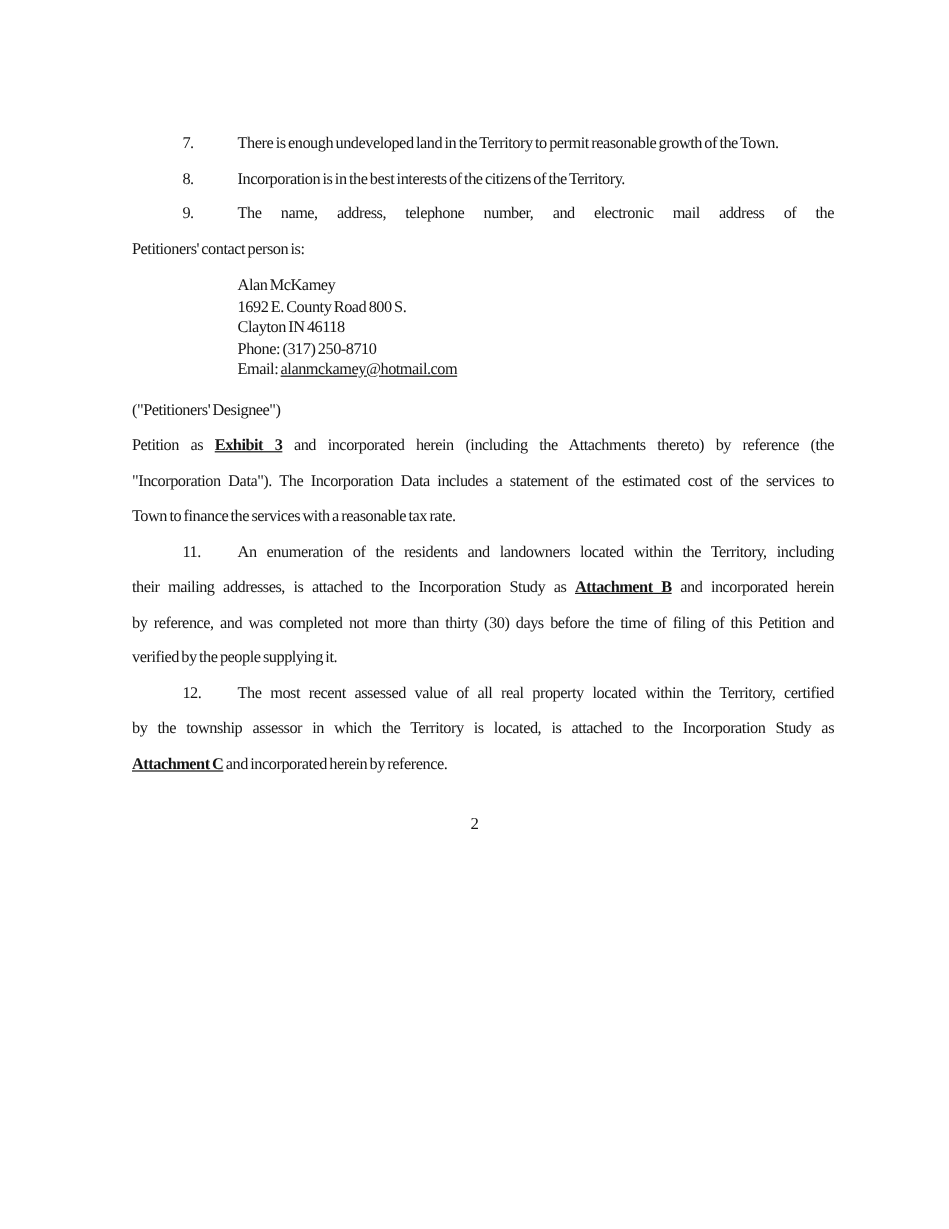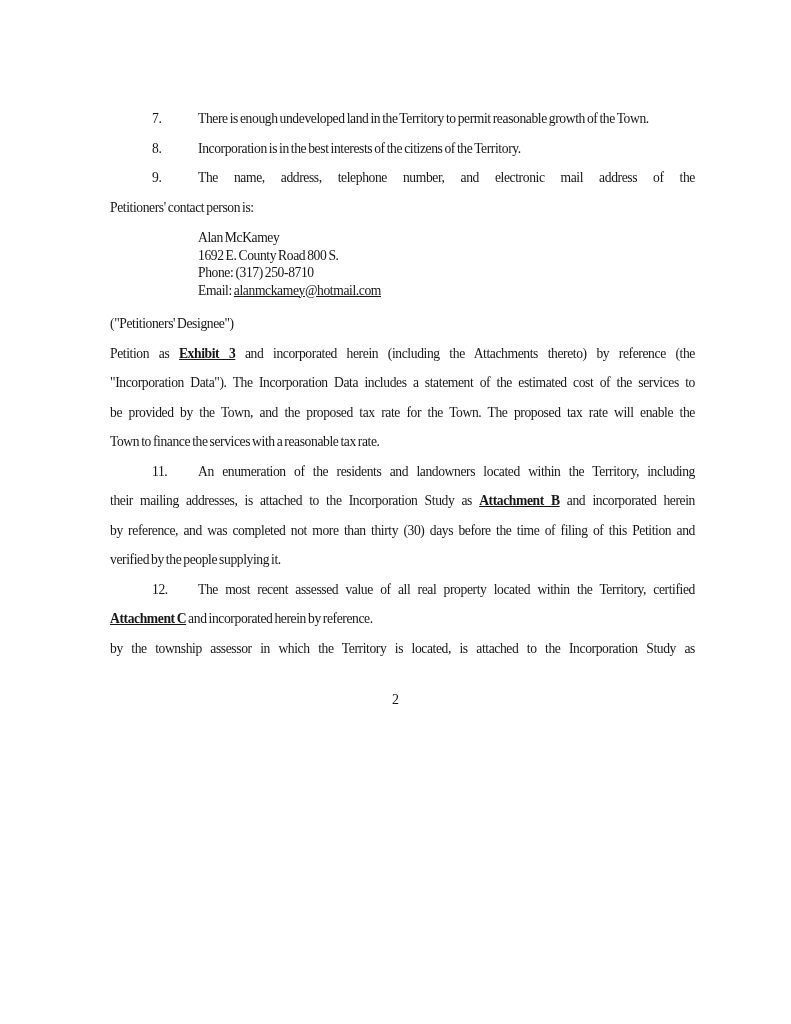--- a/index.html
+++ b/index.html
@@ -58,38 +58,38 @@
       <div class="block numbered">
         <div class="line first"><span class="num">8.</span><span>Incorporation is in the best interests of the citizens of the Territory.</span></div>
       </div>
       <div class="block numbered">
         <div class="line jl first"><span class="num">9.</span><span>The name, address, telephone number, and electronic mail address of the</span></div>
         <div class="line"><span>Petitioners' contact person is:</span></div>
       </div>
       <div class="block contact">
         <div class="line"><span>Alan McKamey</span></div>
         <div class="line"><span>1692 E. County Road 800 S.</span></div>
+        <div class="line"><span>Clayton IN 46118</span></div>
         <div class="line"><span>Phone:  </span><span>(317) 250-8710</span></div>
         <div class="line"><span>Email:  </span><span class="s-u">alanmckamey@hotmail.com</span></div>
       </div>
       <div class="block plain">
         <div class="line"><span>("Petitioners' Designee")</span></div>
       </div>
       <div class="block numbered">
         <div class="line jl"><span>Petition as </span><span class="s-bu">Exhibit 3</span><span> and incorporated herein (including the Attachments thereto) by reference (the</span></div>
         <div class="line jl"><span>"Incorporation Data"). The Incorporation Data includes a statement of the estimated cost of the services to</span></div>
-        <div class="line jl"><span>be provided by the Town, and the proposed tax rate for the Town. The proposed tax rate will enable the</span></div>
         <div class="line"><span>Town to finance the services with a reasonable tax rate.</span></div>
       </div>
       <div class="block numbered">
         <div class="line jl first"><span class="num">11.</span><span>An enumeration of the residents and landowners located within the Territory, including</span></div>
         <div class="line jl"><span>their mailing addresses, is attached to the Incorporation Study as </span><span class="s-bu">Attachment B</span><span> and incorporated herein</span></div>
         <div class="line jl"><span>by reference, and was completed not more than thirty (30) days before the time of filing of this Petition and</span></div>
         <div class="line"><span>verified by the people supplying it.</span></div>
       </div>
       <div class="block numbered">
         <div class="line jl first"><span class="num">12.</span><span>The most recent assessed value of all real property located within the Territory, certified</span></div>
+        <div class="line jl"><span>by the township assessor in which the Territory is located, is attached to the Incorporation Study as</span></div>
         <div class="line"><span class="s-bu">Attachment C</span><span> and incorporated herein by reference.</span></div>
-        <div class="line jl"><span>by the township assessor in which the Territory is located, is attached to the Incorporation Study as</span></div>
       </div>
     </div>
   <div class="footer">2</div>
 </div>
 
 </body></html>

